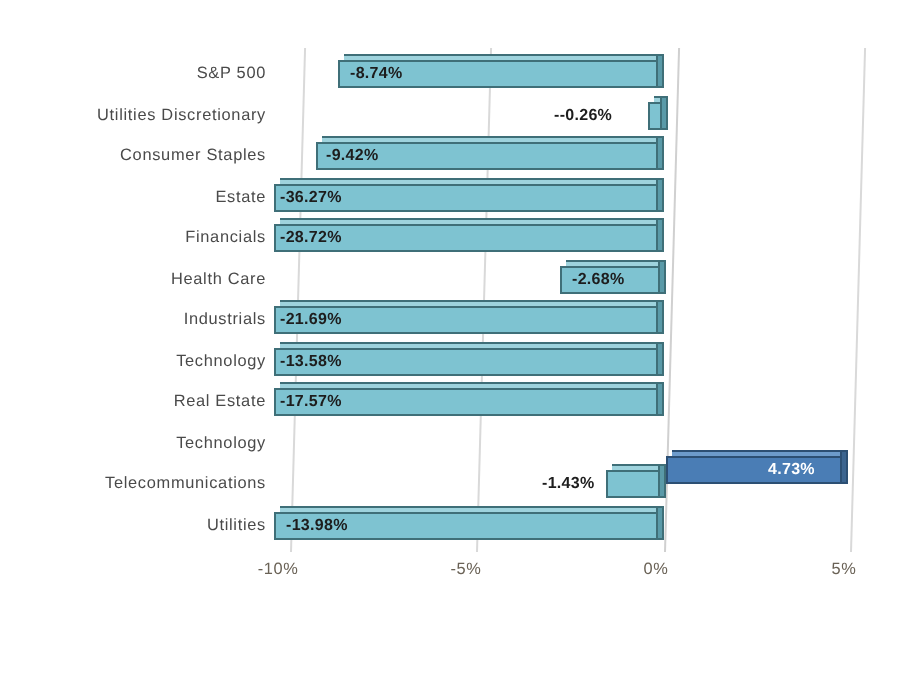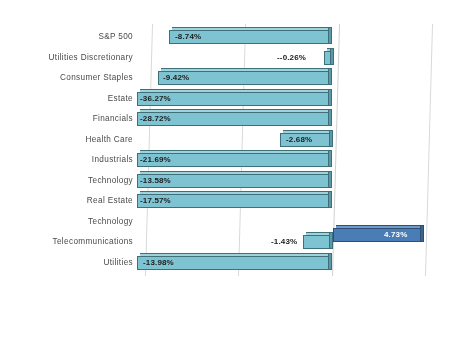--- a/index.html
+++ b/index.html
@@ -295,14 +295,20 @@
           <div class="bar-top"></div>
           <div class="bar-side"></div>
           <div class="bar-face"></div>
         </div>
         <div class="val inside-left" style="left:6px">-13.98%</div>
       </div>
 
     </div>
   </div>
 
+  <div class="xaxis">
+    <div class="xtick" style="left:2px">-10%</div>
+    <div class="xtick" style="left:96px">-5%</div>
+    <div class="xtick" style="left:191px">0%</div>
+    <div class="xtick" style="left:285px">5%</div>
+  </div>
 
 </div>
 
 </body></html>

